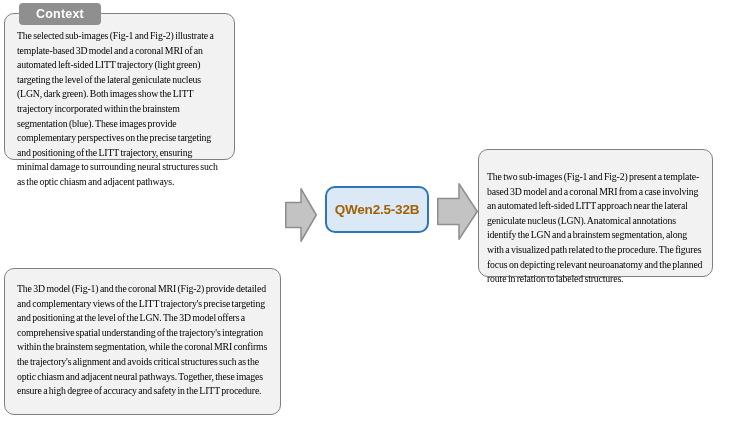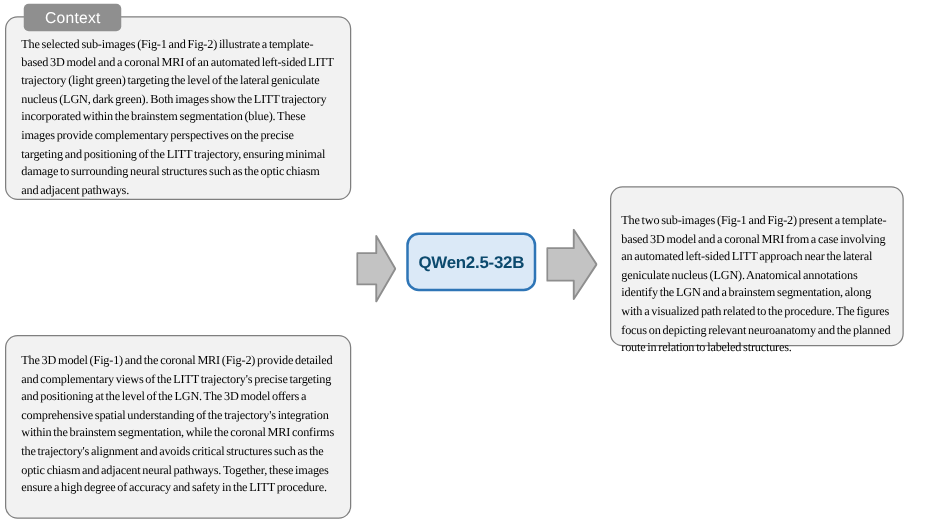--- a/index.html
+++ b/index.html
@@ -33,58 +33,59 @@
     height:22px;
     line-height:22px;
     padding:0 17px;
     background:var(--tab-fill);
     color:var(--tab-text);
     border-radius:4px;
     font-family:"Liberation Sans", sans-serif;
     font-size:12.5px;
     letter-spacing:0.2px;
     white-space:nowrap;
+    font-weight:bold;
   }
   .body-text{
     font-family:"Liberation Serif", serif;
     font-size:9.8px;
     line-height:14.6px;
     letter-spacing:-0.15px;
     word-spacing:-0.8px;
     color:#000000;
     text-align:left;
   }
   
   .tab-context{left:19px;top:3px;}
-  .box-context{left:4px;top:13px;width:277px;height:147px;padding:15px 12px 0 12px;}
+  .box-context{left:4px;top:13px;width:231px;height:147px;padding:15px 12px 0 12px;}
   .tab-question{left:18px;top:171px;}
   .box-question{left:4px;top:182px;width:277px;height:62px;padding:15px 12px 0 12px;}
   .tab-answer{left:18px;top:254px;}
   .box-answer{left:4px;top:268px;width:277px;height:147px;padding:13px 6px 0 12px;}
   
   .arrow{position:absolute;display:block;}
   .arrow-1{left:285px;top:188px;}
   .arrow-2{left:437px;top:183px;}
   .arrow polygon{fill:var(--arrow-fill);stroke:var(--arrow-border);stroke-width:1.5;stroke-linejoin:round;}
   .model-box{
     position:absolute;
     left:325px;top:186px;width:104px;height:47px;
     background:var(--model-fill);
     border:2px solid var(--model-border);
     border-radius:10px;
     display:flex;align-items:center;justify-content:center;
     font-family:"Liberation Sans", sans-serif;
     font-weight:bold;
     font-size:13.5px;
-    color:#0c4a6e;
+    color:#a16207;
     letter-spacing:-0.2px;
   }
   
   .tab-refined{left:488px;top:137px;}
-  .box-refined{left:488px;top:149px;width:235px;height:128px;padding:20px 8px 0 8px;}
+  .box-refined{left:478px;top:149px;width:235px;height:128px;padding:20px 8px 0 8px;}
 </style>
 </head>
 <body>
 
 <div class="canvas">
 
   <div class="node-tab tab-context">Context</div>
   <div class="node-box box-context">
     <div class="body-text">The selected sub-images (Fig-1 and Fig-2) illustrate a template-based 3D model and a coronal MRI of an automated left-sided LITT trajectory (light green) targeting the level of the lateral geniculate nucleus (LGN, dark green). Both images show the LITT trajectory incorporated within the brainstem segmentation (blue). These images provide complementary perspectives on the precise targeting and positioning of the LITT trajectory, ensuring minimal damage to surrounding neural structures such as the optic chiasm and adjacent pathways.</div>
   </div>

